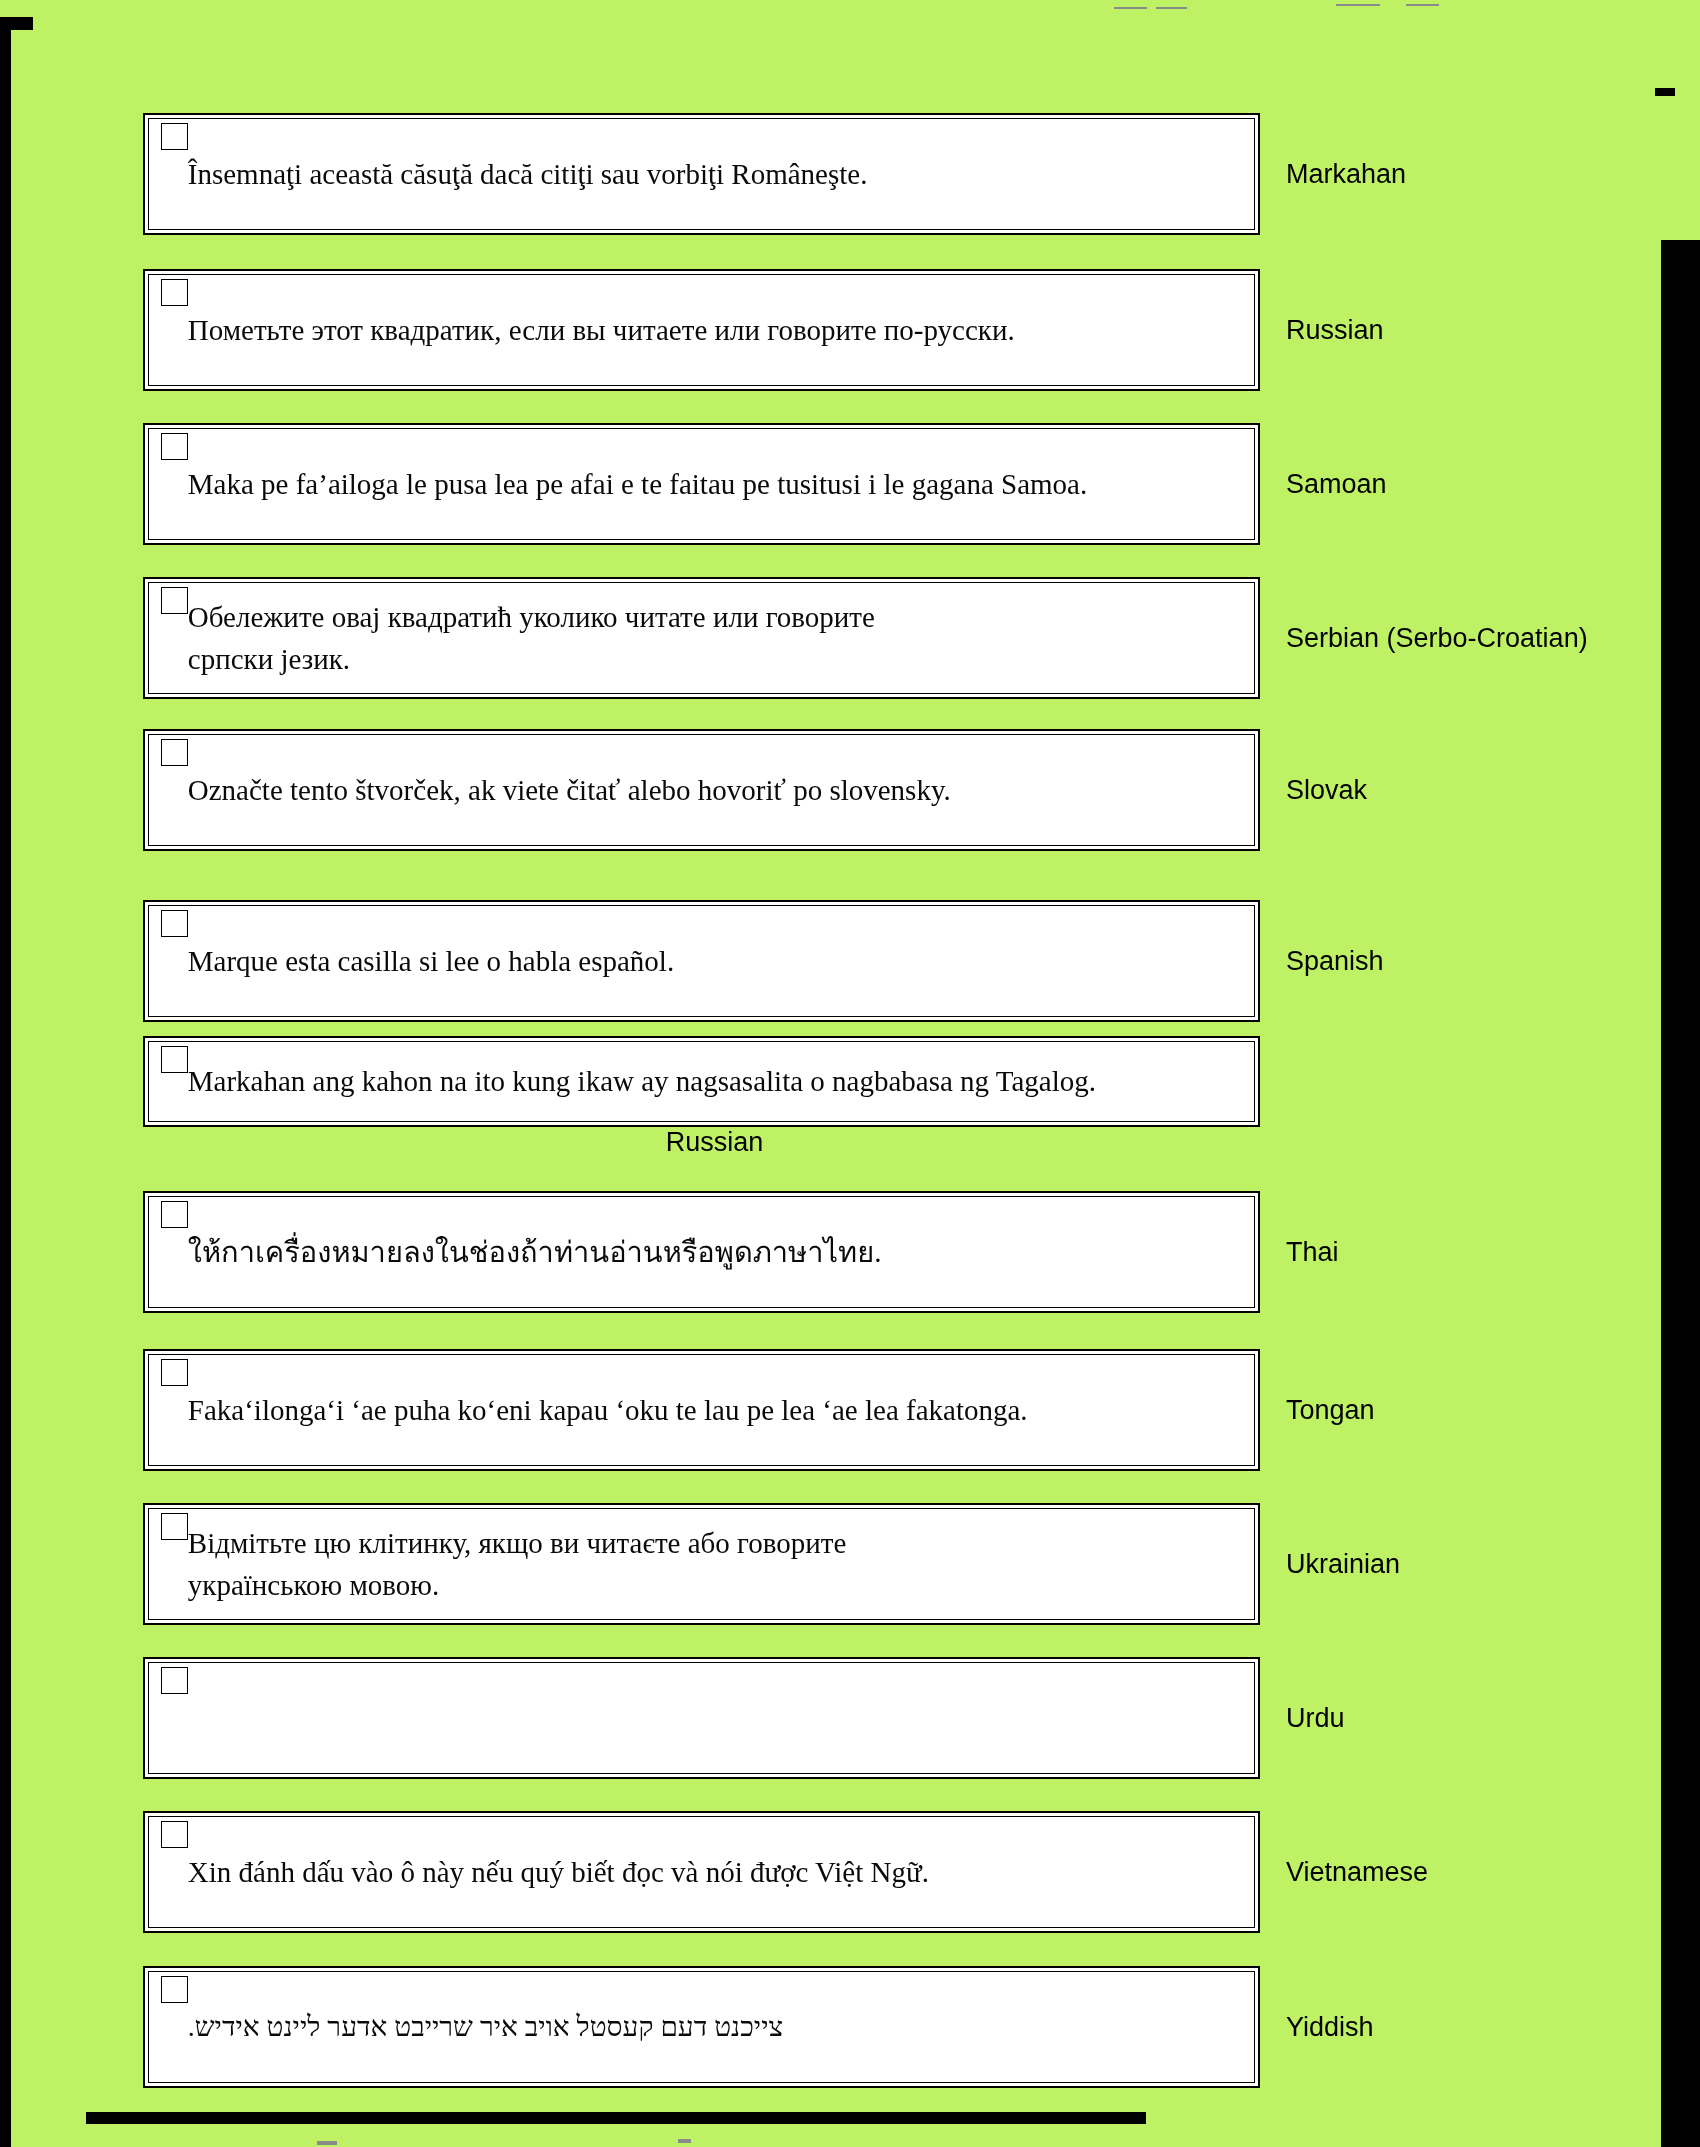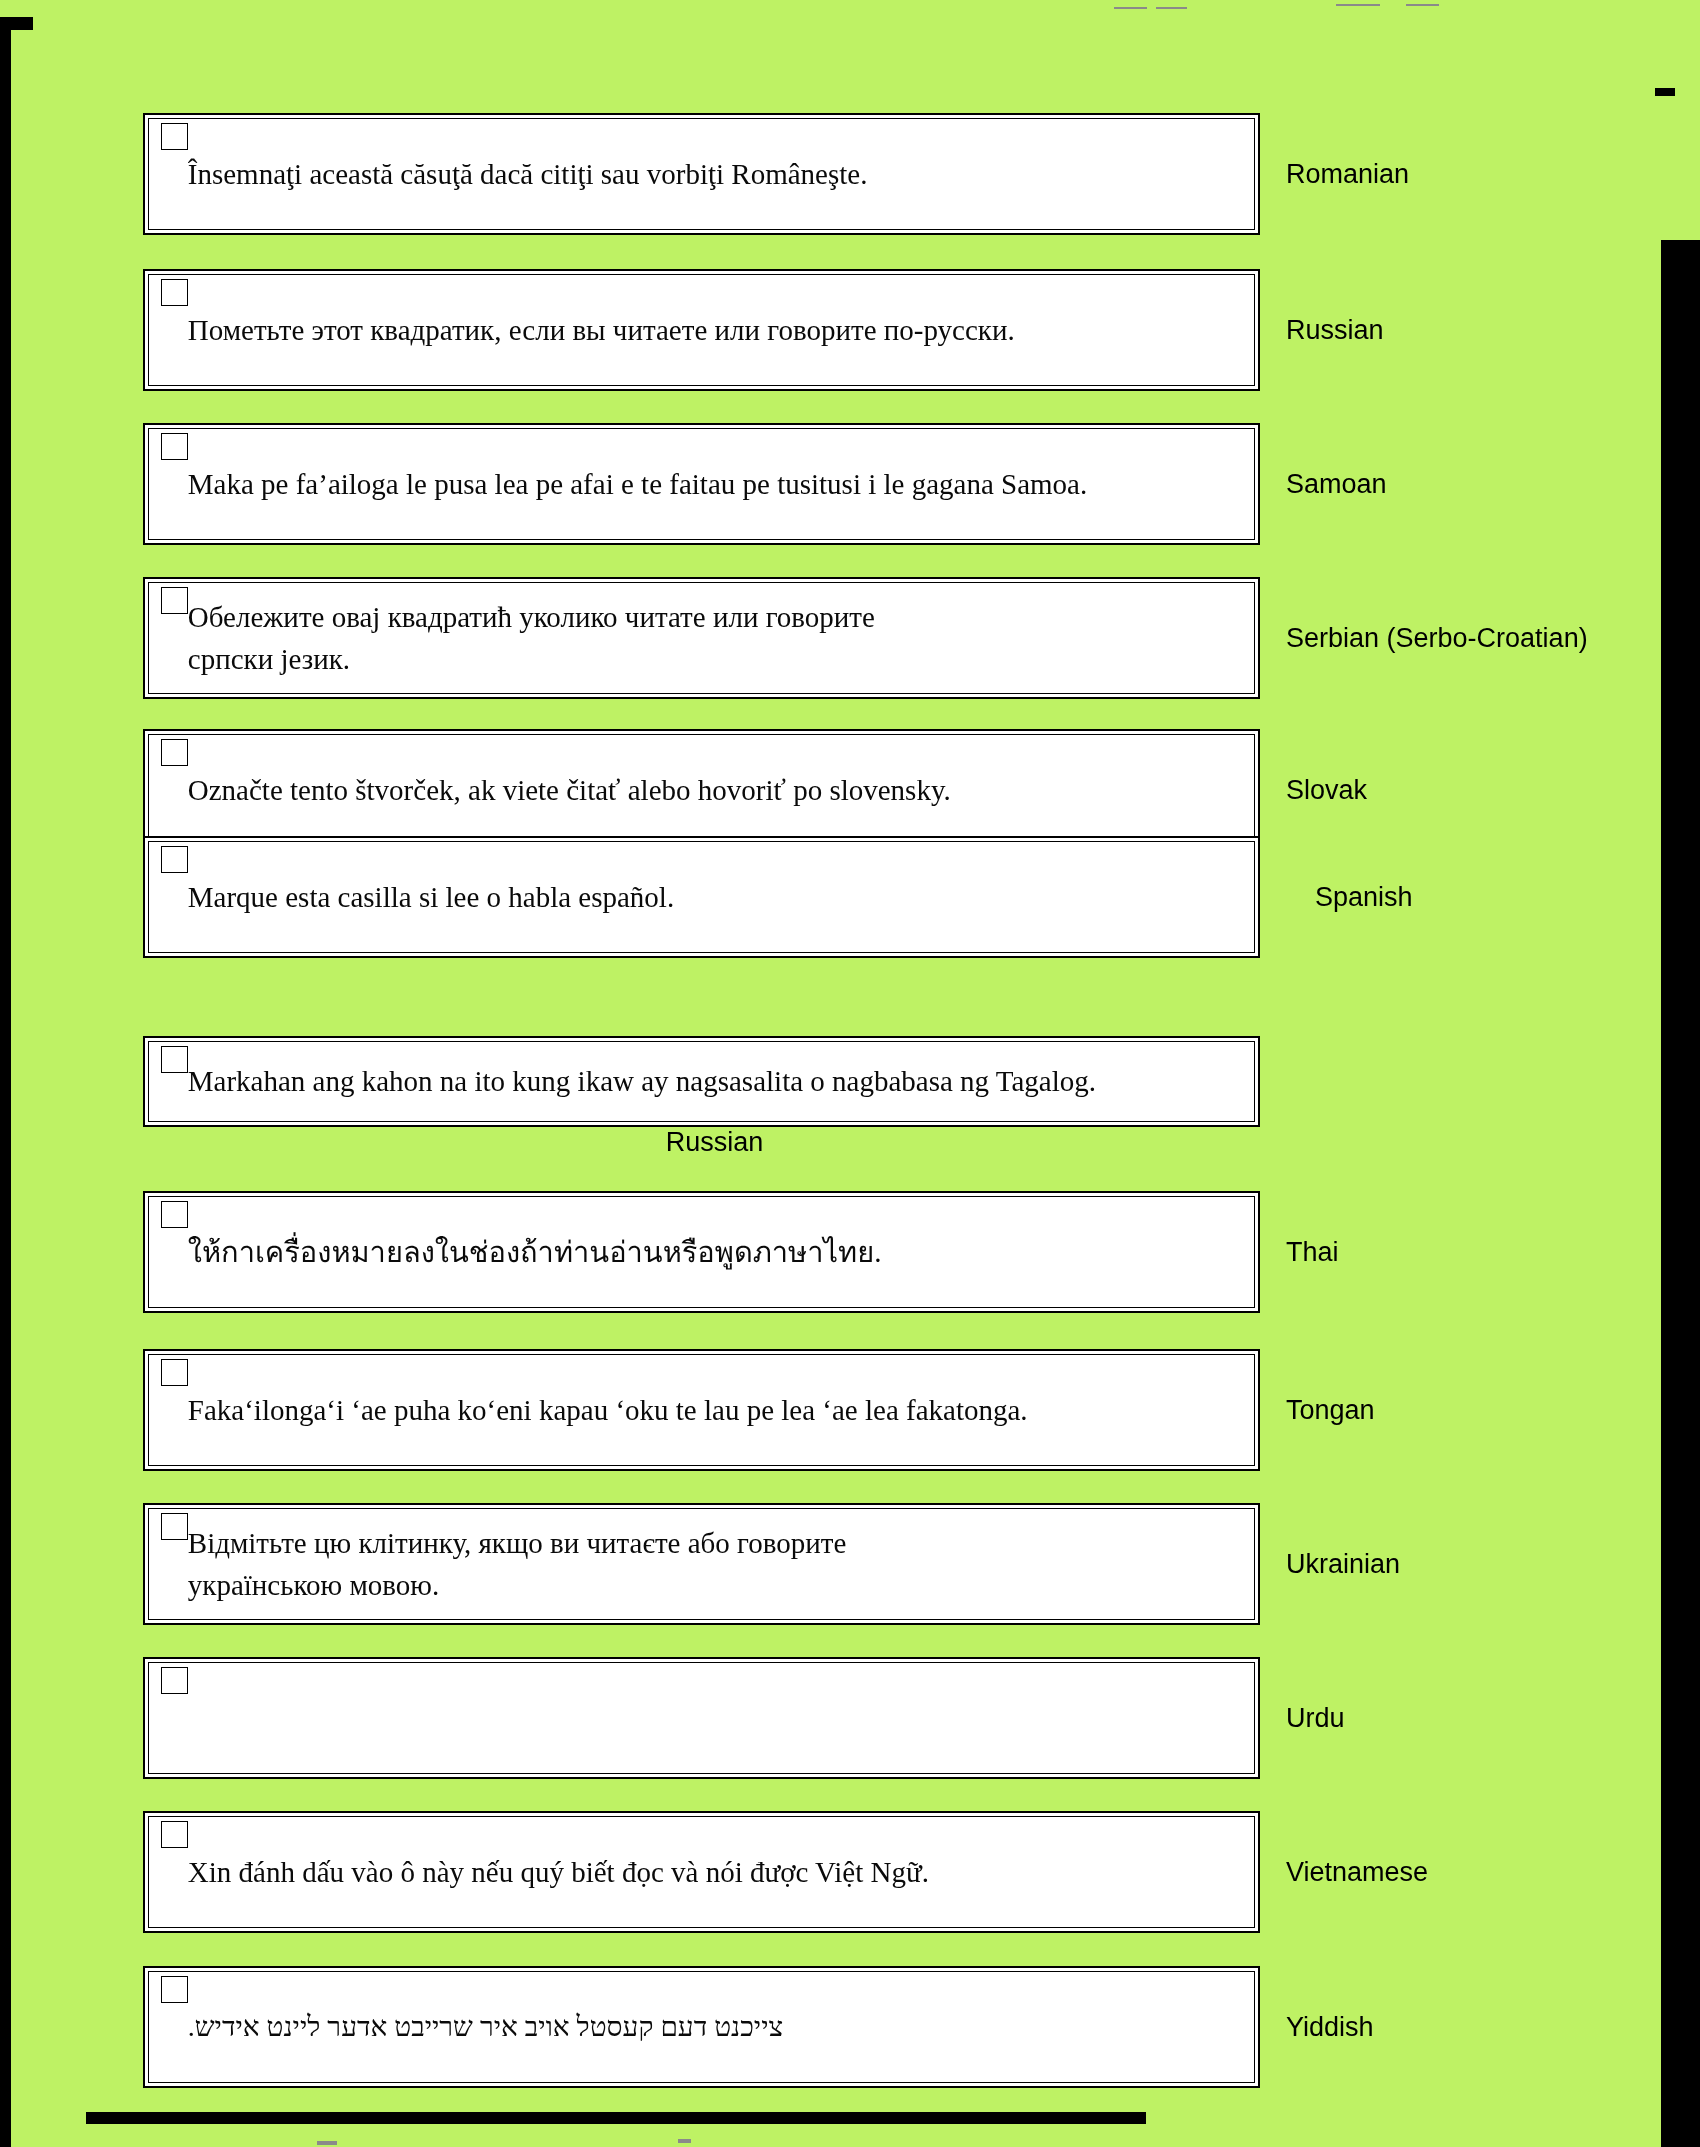--- a/index.html
+++ b/index.html
@@ -97,21 +97,21 @@
   <div class="artifact gray" style="left:317px; top:2141px; width:20px; height:3.7px;"></div>
   <div class="artifact gray" style="left:678px; top:2139px; width:13px; height:3.7px;"></div>
 
   <div class="row" style="top:113px;">
     <div class="box">
       <div class="inner">
         <span class="checkbox"></span>
         <div class="stmt" dir="ltr">Însemnaţi această căsuţă dacă citiţi sau vorbiţi Româneşte.</div>
       </div>
     </div>
-    <div class="label">Romanian</div>
+    <div class="label">Markahan</div>
   </div>
 
   <div class="row" style="top:269px;">
     <div class="box">
       <div class="inner">
         <span class="checkbox"></span>
         <div class="stmt" dir="ltr">Пометьте этот квадратик, если вы читаете или говорите по-русски.</div>
       </div>
     </div>
     <div class="label">Russian</div>
@@ -140,21 +140,21 @@
   <div class="row" style="top:729px;">
     <div class="box">
       <div class="inner">
         <span class="checkbox"></span>
         <div class="stmt" dir="ltr">Označte tento štvorček, ak viete čitať alebo hovoriť po slovensky.</div>
       </div>
     </div>
     <div class="label">Slovak</div>
   </div>
 
-  <div class="row" style="top:836px;gap:29px;">
+  <div class="row" style="top:900px;">
     <div class="box">
       <div class="inner">
         <span class="checkbox"></span>
         <div class="stmt" dir="ltr">Marque esta casilla si lee o habla español.</div>
       </div>
     </div>
     <div class="label">Spanish</div>
   </div>
 
   <div class="row" style="top:1036px;flex-direction:column;">

